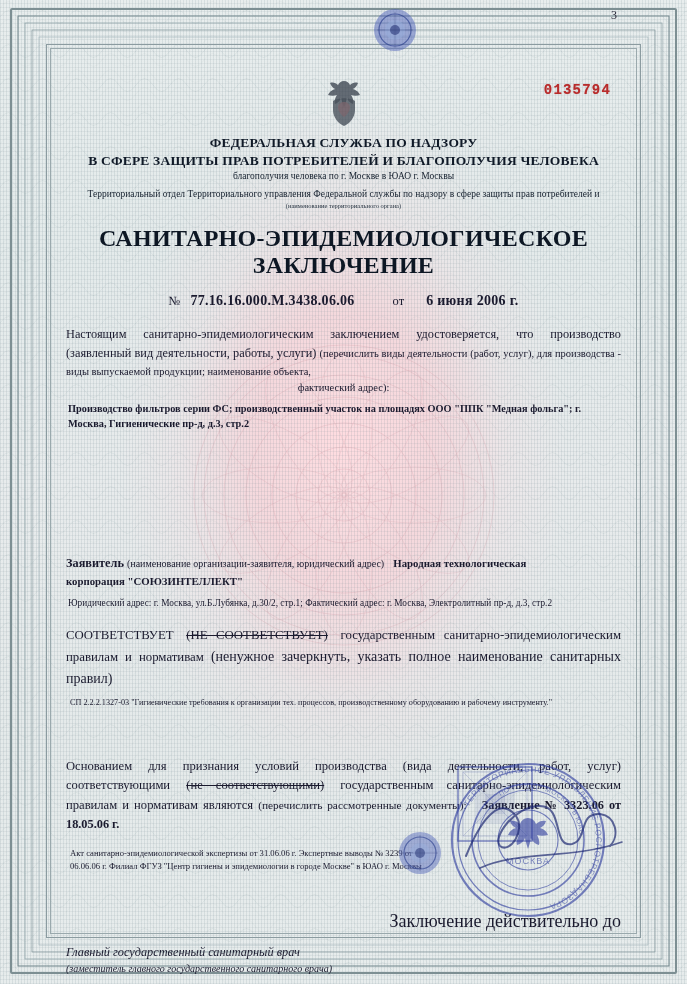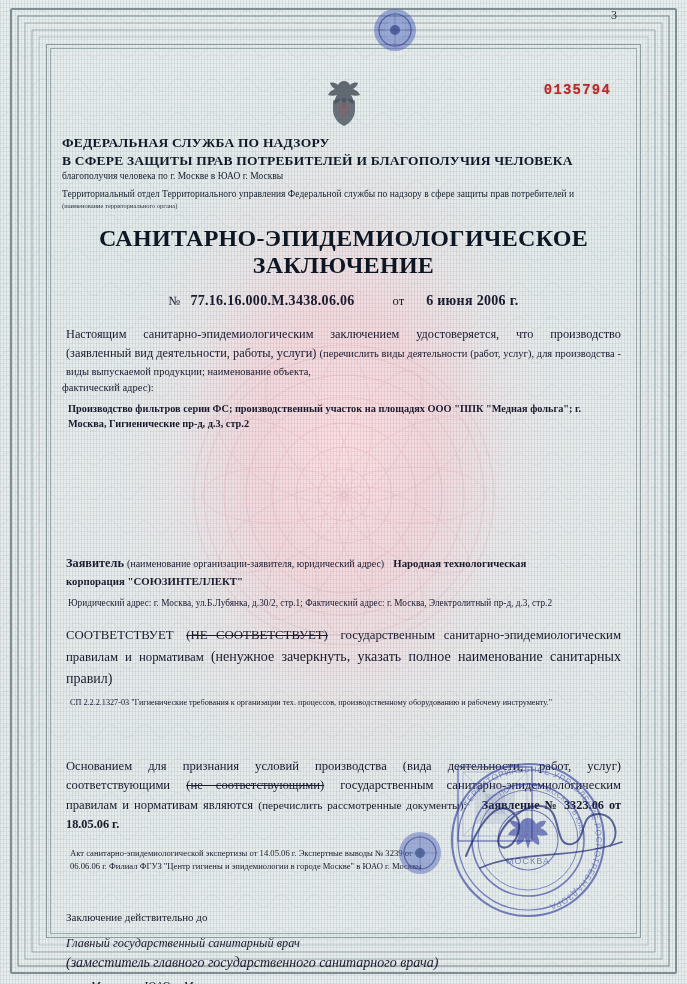--- a/index.html
+++ b/index.html
@@ -115,20 +115,21 @@
     position: absolute;
     left: 50%;
     top: 22px;
     transform: translateX(-50%);
     width: 44px;
     height: 50px;
     opacity: .82;
   }
 
   .hdr {
+    text-align: center;
     margin-top: 78px;
   }
   .hdr-l1, .hdr-l2 {
     font-weight: bold;
     font-size: 13.5px;
     letter-spacing: .2px;
     line-height: 1.35;
     color: #101a28;
   }
   .hdr-sub {
@@ -167,21 +168,21 @@
     margin-top: 16px;
     font-size: 12.3px;
     line-height: 1.5;
     text-align: justify;
     padding: 0 4px;
   }
   .para .small {
     font-size: 10.5px;
   }
   .center-small {
-    text-align: left;
+    text-align: center;
     font-size: 10.5px;
     margin-top: 2px;
   }
 
   .bold-block {
     margin-top: 9px;
     font-size: 10.3px;
     font-weight: bold;
     line-height: 1.45;
     padding: 0 6px;
@@ -239,32 +240,33 @@
 
   .acts {
     margin-top: 12px;
     font-size: 8.6px;
     line-height: 1.5;
     padding: 0 8px;
   }
 
   .valid {
     margin-top: 38px;
-    font-size: 11px;
+    font-size: 18px;
     padding: 0 4px;
+    text-align: right;
   }
 
   .signblock {
     margin-top: 12px;
     padding: 0 4px;
     font-size: 12px;
     line-height: 1.45;
   }
   .signblock .i1 { font-style: italic; font-size: 12.3px; }
-  .signblock .i2 { font-style: italic; font-size: 14px; }
+  .signblock .i2 { font-style: italic; font-size: 10px; }
   .signblock .i3 { font-style: italic; font-size: 11.6px; margin-top: 6px; }
 
   
   .stamp-main {
     position: absolute;
     left: 382px;
     top: 700px;
     width: 168px;
     height: 168px;
     opacity: .80;
@@ -440,21 +442,21 @@
 
     <div class="ground">
       <span>Основанием для признания условий производства (вида деятельности, работ, услуг) соответствующими</span>
       <span class="strike" style="margin:0 3px">(не соответствующими)</span>
       <span>государственным санитарно-эпидемиологическим правилам и нормативам являются</span>
       <span class="hint">(перечислить рассмотренные документы):</span>
       <span class="docno" style="margin-left:10px">Заявление № 3323.06 от 18.05.06 г.</span>
     </div>
 
     <div class="acts">
-      <div>Акт санитарно-эпидемиологической экспертизы от 14.05.06 г. Экспертные выводы № 3239 от</div>
+      <div>Акт санитарно-эпидемиологической экспертизы от 31.06.06 г. Экспертные выводы № 3239 от</div>
       <div>06.06.06 г. Филиал ФГУЗ "Центр гигиены и эпидемиологии в городе Москве" в ЮАО г. Москвы</div>
     </div>
 
     <div class="valid">
       <span>Заключение действительно до</span>
       <span></span>
     </div>
 
     <div class="signblock">
       <div class="i1">Главный государственный санитарный врач</div>

